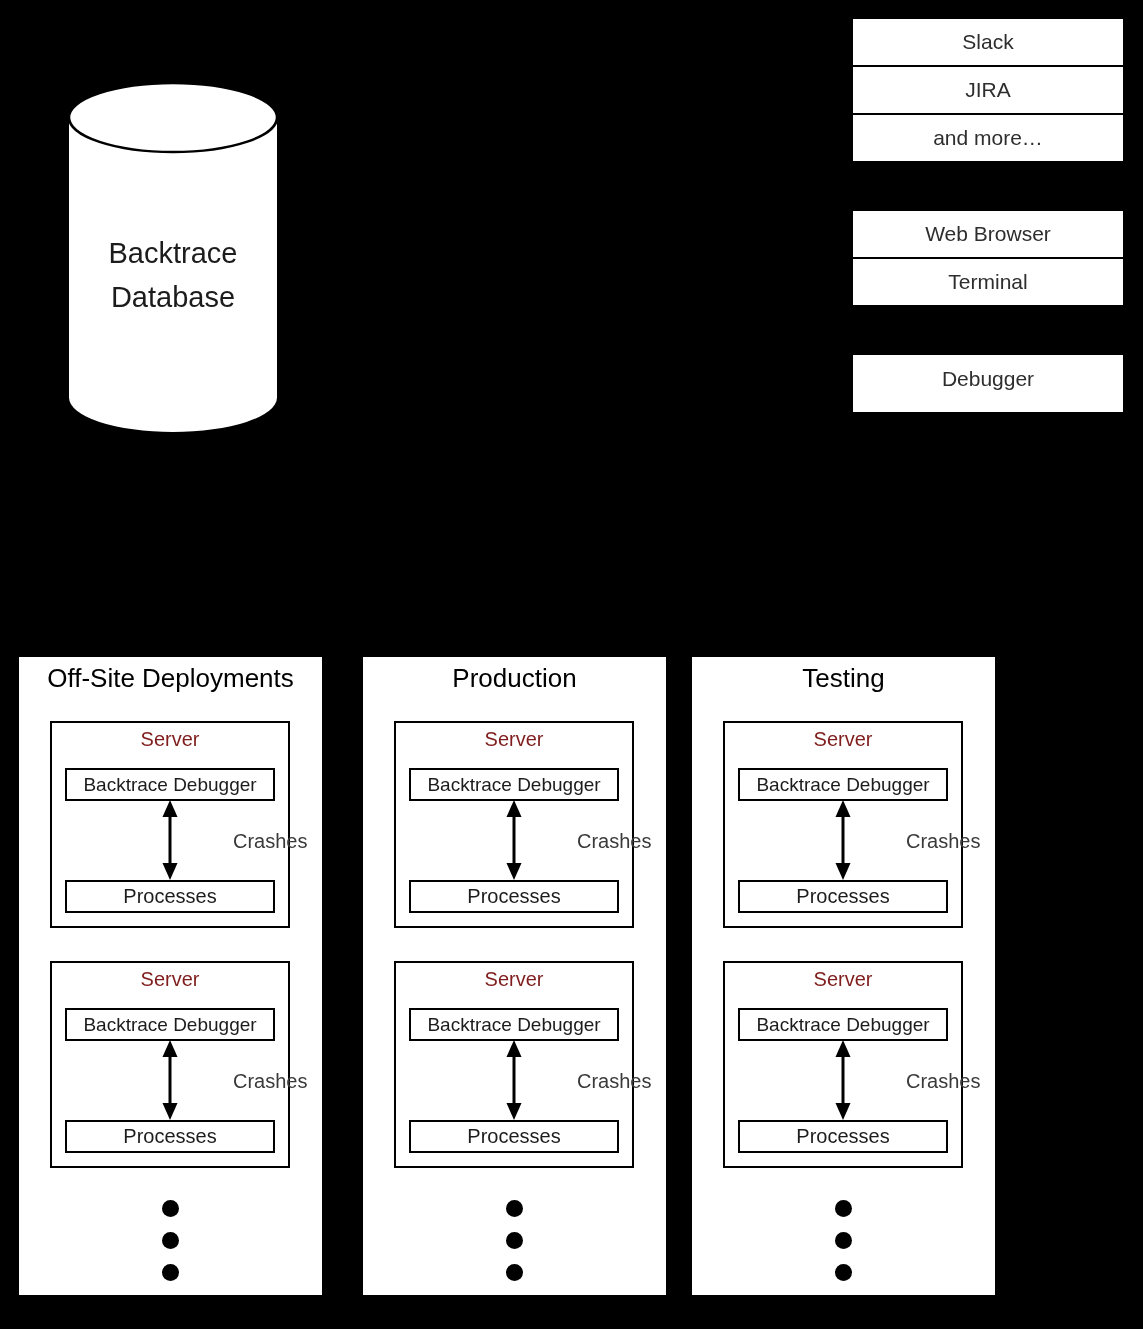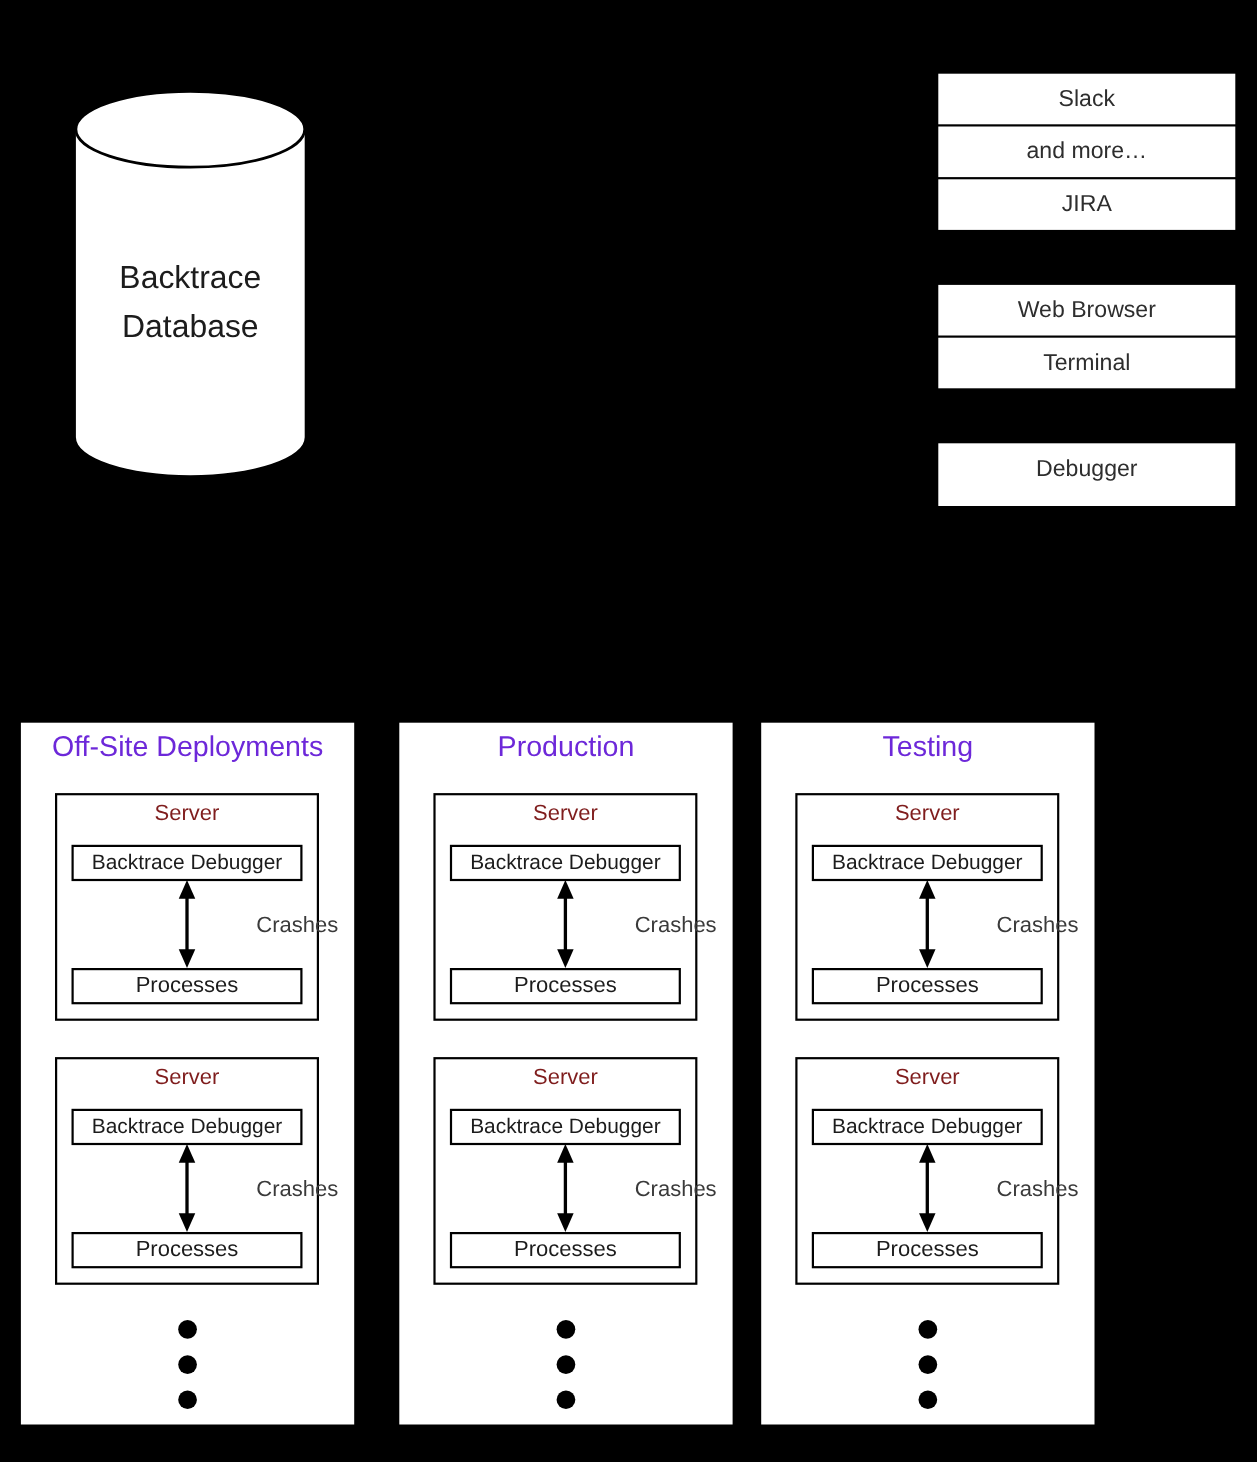--- a/index.html
+++ b/index.html
@@ -15,21 +15,21 @@
   .cyl-svg { position:absolute; left:64px; top:79px; }
   .cyl-label {
     position:absolute; left:64px; top:231px; width:218px;
     text-align:center; font-size:29px; line-height:44px;
     color:#1c1c1c; font-weight:400;
   }
 
   
   .stack {
     position:absolute; left:853px; width:270px;
-    display:flex; flex-direction:column; gap:2px;margin-top:48px;
+    display:flex; flex-direction:column; gap:2px;
   }
   .wbox {
     height:46px; background:#ffffff;
     text-align:center; line-height:46px;
     font-size:21px; color:#2e2e2e;
   }
   .stack-integrations { top:19px; }
   .stack-clients { top:211px; }
   .stack-debugger { top:355px; }
   .stack-debugger .wbox { height:57px; line-height:47px; }
@@ -37,21 +37,21 @@
   
   .panel {
     position:absolute; top:657px; width:303px; height:638px;
     background:#ffffff;
   }
   .panel-1 { left:19px; }
   .panel-2 { left:363px; }
   .panel-3 { left:692px; }
   .panel-title {
     padding-top:6px; text-align:center;
-    font-size:26px; font-weight:500; color:#6d28d9;
+    font-size:26px; font-weight:500; color:#000000;
   }
   .server {
     position:absolute; left:31px; width:240px; height:207px;
     background:#ffffff; border:2px solid #000;
     box-sizing:border-box;
   }
   .server-1 { top:64px; }
   .server-2 { top:304px; }
   .server-title {
     position:absolute; top:5px; left:0; width:100%;
@@ -84,22 +84,22 @@
     <path d="M5 38.5 V318.5 A104 34.5 0 0 0 213 318.5 V38.5 Z" fill="#ffffff"></path>
     <ellipse cx="109" cy="38.5" rx="104" ry="34.5" fill="#ffffff" stroke="#000000" stroke-width="2.5"></ellipse>
   </svg>
   <div class="cyl-label">
     <div>Backtrace</div>
     <div>Database</div>
   </div>
 
   <div class="stack stack-integrations">
     <div class="wbox">Slack</div>
+    <div class="wbox">JIRA</div>
     <div class="wbox">and more…</div>
-    <div class="wbox">JIRA</div>
   </div>
 
   <div class="stack stack-clients">
     <div class="wbox">Web Browser</div>
     <div class="wbox">Terminal</div>
   </div>
 
   <div class="stack stack-debugger">
     <div class="wbox">Debugger</div>
   </div>

